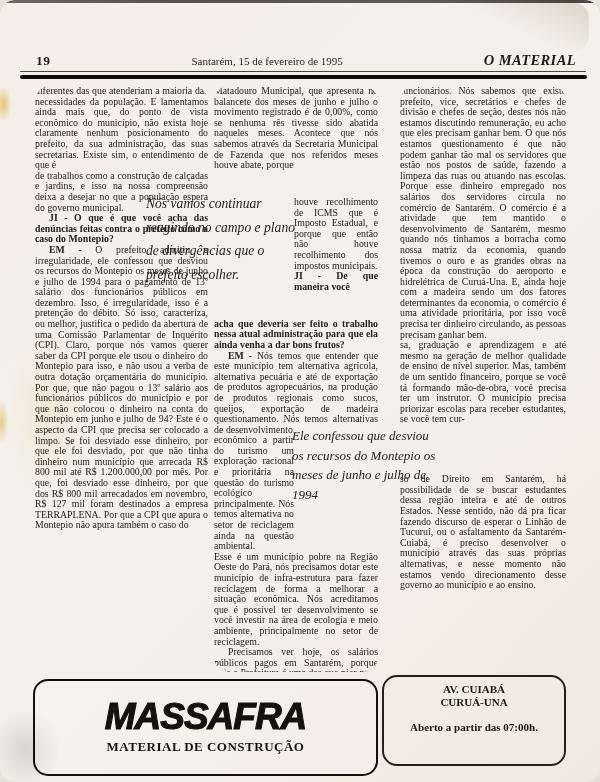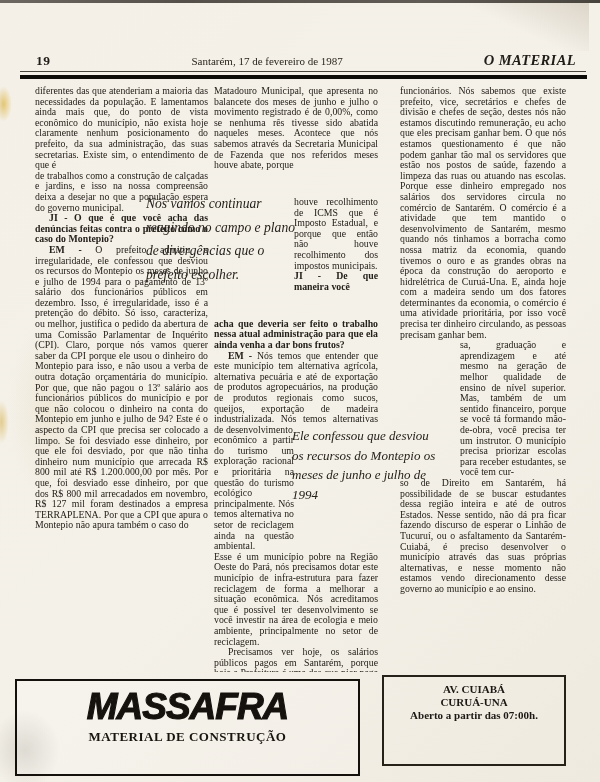--- a/index.html
+++ b/index.html
@@ -1,15 +1,15 @@
 <!DOCTYPE html>
 <html lang="pt"><head>
 <meta charset="utf-8">
 <style>
-  * { margin:0; padding:0; box-sizing:border-box; }
+  * { margin:0; padding:0; box-sizing:border-box;border-radius:15px; }
   html,body { width:600px; height:782px; }
   body { background:#e7e3d9; font-family:"Liberation Serif", serif; }
 
   .page { position:relative; width:600px; height:782px; overflow:hidden;
           background:linear-gradient(135deg,#f4f0e8 0%,#f4f1e9 55%,#efeadf 100%);
           color:#201d18; }
 
   
   .edge-top { position:absolute; top:0; left:0; right:0; height:3px;
               background:linear-gradient(90deg,#55504a,#39352e 30%,#46413a 70%,#29261f); opacity:.85; }
@@ -40,76 +40,76 @@
   .col-2 { left:214px; width:164px; height:586px; }
   .col-3 { left:400px; width:166px; height:586px; }
   .col p { text-align:justify; }
   .indent { text-indent:14px; }
   .bold { font-weight:bold; }
 
   .wrap-r1 { width:103px; min-height:140px; }                       
   .wrap-l1 { margin-left:80px; min-height:148px; display:flex;
              flex-direction:column; justify-content:center; } 
   .wrap-r2 { width:80px;  min-height:114px; }                       
-  .wrap-l2 { margin-left:60px; min-height:134px; }                  
+  .wrap-l2 { min-height:134px; }                  
 
   
   .pullquote { position:absolute; font-style:italic; text-align:left; color:#26221c; }
   .pq-1 { left:146px; top:192px; width:161px; font-size:13.6px; line-height:23.5px; }
   .pq-2 { left:292px; top:426px; width:151px; font-size:13px;   line-height:19.5px; }
 
   
-  .ad-massafra { position:absolute; left:15px; top:679px; width:345px; height:97px;
+  .ad-massafra { position:absolute; left:33px; top:679px; width:345px; height:97px;
                  border:2.5px solid #14110d; background:rgba(255,255,255,.15); text-align:center;
-                 padding-top:7px; }
+                 padding-top:17px; }
   .massafra-name { font-family:"Liberation Sans", sans-serif; font-weight:bold; font-style:italic;
                    font-size:37px; line-height:38px; letter-spacing:-1px; color:#15120e;
                    -webkit-text-stroke:1.1px #15120e; }
   .massafra-tagline { font-weight:bold; font-size:13px; line-height:21px; letter-spacing:.5px;
                       color:#181510; }
   .ad-location { position:absolute; left:382px; top:675px; width:184px; height:91px;
                  border:2px solid #262219; text-align:center; padding-top:6px;
                  font-weight:bold; font-size:11px; line-height:13px; color:#1c1915; }
-  .ad-hours { font-weight:bold; font-size:11px; }
+  .ad-hours { margin-top:12px; font-weight:bold; font-size:11px; }
 </style>
 </head>
 <body>
 
 <div class="page">
 
   <div class="edge-top"></div>
   <div class="corner-curl"></div>
   <div class="stain-a"></div>
   <div class="stain-b"></div>
   <div class="stain-c"></div>
   <div class="stain-d"></div>
 
   <div class="header-row">
     <span class="page-num">19</span>
-    <span class="dateline">Santarém, 17 de fevereiro de 1987</span>
+    <span class="dateline">Santarém, 15 de fevereiro de 1995</span>
     <span class="masthead">O MATERIAL</span>
   </div>
   <div class="rule-thin"></div>
   <div class="rule-thick"></div>
 
   <div class="col col-1">
     <p>diferentes das que atenderiam a maioria das necessidades da população. E lamentamos ainda mais que, do ponto de vista econômico do município, não exista hoje claramente nenhum posicionamento do prefeito, da sua administração, das suas secretarias. Existe sim, o entendimento de que é</p>
     <p>de trabalhos como a construção de calçadas e jardins, e isso na nossa compreensão deixa a desejar no que a população espera do governo municipal.</p>
     <p class="bold indent">JI - O que é que você acha das denúncias feitas contra o prefeito como o caso do Montepio?</p>
     <p class="indent"><b>EM - </b><span>O prefeito admitiu a irregularidade, ele confessou que desviou os recursos do Montepio os meses de junho e julho de 1994 para o pagamento de 13º salário dos funcionários públicos em dezembro. Isso, é irregularidade, isso é a pretenção do débito. Só isso, caracteriza, ou melhor, justifica o pedido da abertura de uma Comissão Parlamentar de Inquérito (CPI). Claro, porque nós vamos querer saber da CPI porque ele usou o dinheiro do Montepio para isso, e não usou a verba de outra dotação orçamentária do município. Por que, que não pagou o 13º salário aos funcionários públicos do município e por que não colocou o dinheiro na conta do Montepio em junho e julho de 94? Este é o aspecto da CPI que precisa ser colocado a limpo. Se foi desviado esse dinheiro, por que ele foi desviado, por que não tinha dinheiro num município que arrecada R$ 800 mil até R$ 1.200.000,00 por mês. Por que, foi desviado esse dinheiro, por que dos R$ 800 mil arrecadados em novembro, R$ 127 mil foram destinados a empresa TERRAPLENA. Por que a CPI que apura o Montepio não apura também o caso do</span></p>
   </div>
 
   <div class="col col-2">
     <p>Matadouro Municipal, que apresenta no balancete dos meses de junho e julho o movimento registrado é de 0,00%, como se nenhuma rês tivesse sido abatida naqueles meses. Acontece que nós sabemos através da Secretaria Municipal de Fazenda que nos referidos meses houve abate, porque</p>
     <div class="wrap-l1">
       <p>houve recolhimento de ICMS que é Imposto Estadual, e porque que então não houve recolhimento dos impostos municipais.</p>
       <p class="bold">JI - De que maneira você</p>
     </div>
     <p class="bold">acha que deveria ser feito o trabalho nessa atual administração para que ela ainda venha a dar bons frutos?</p>
-    <p class="indent"><b>EM - </b><span>Nós temos que entender que este município tem alternativa agrícola, alternativa pecuária e até de exportação de produtos agropecuários, na produção de produtos regionais como sucos, queijos, exportação de madeira industrializada. Nós temos alternativas de desenvolvimento</span></p>
+    <p class="indent"><b>EM - </b><span>Nós temos que entender que este município tem alternativa agrícola, alternativa pecuária e até de exportação de produtos agropecuários, na produção de produtos regionais como sucos, queijos, exportação de madeira questionamento. Nós temos alternativas de desenvolvimento</span></p>
     <div class="wrap-r2">
       <p>econômico a partir do turismo um exploração racional e prioritária na questão do turismo ecológico principalmente. Nós temos alternativa no setor de reciclagem ainda na questão ambiental.</p>
     </div>
     <p>Esse é um município pobre na Região Oeste do Pará, nós precisamos dotar este município de infra-estrutura para fazer reciclagem de forma a melhorar a situação econômica. Nós acreditamos que é possível ter desenvolvimento se você investir na área de ecologia e meio ambiente, principalmente no setor de reciclagem.</p>
     <p class="indent">Precisamos ver hoje, os salários públicos pagos em Santarém, porque hoje a Prefeitura é uma das que pior paga os seus</p>
   </div>
 
   <div class="col col-3">
     <p>funcionários. Nós sabemos que existe prefeito, vice, secretários e chefes de divisão e chefes de seção, destes nós não estamos discutindo remuneração, eu acho que eles precisam ganhar bem. O que nós estamos questionamento é que não podem ganhar tão mal os servidores que estão nos postos de saúde, fazendo a limpeza das ruas ou atuando nas escolas. Porque esse dinheiro empregado nos salários dos servidores circula no comércio de Santarém. O comércio é a atividade que tem mantido o desenvolvimento de Santarém, mesmo quando nós tinhamos a borracha como nossa matriz da economia, quando tivemos o ouro e as grandes obras na época da construção do aeroporto e hidrelétrica de Curuá-Una. E, ainda hoje com a madeira sendo um dos fatores determinantes da economia, o comércio é uma atividade prioritária, por isso você precisa ter dinheiro circulando, as pessoas precisam ganhar bem.</p>
     <div class="wrap-l2">

